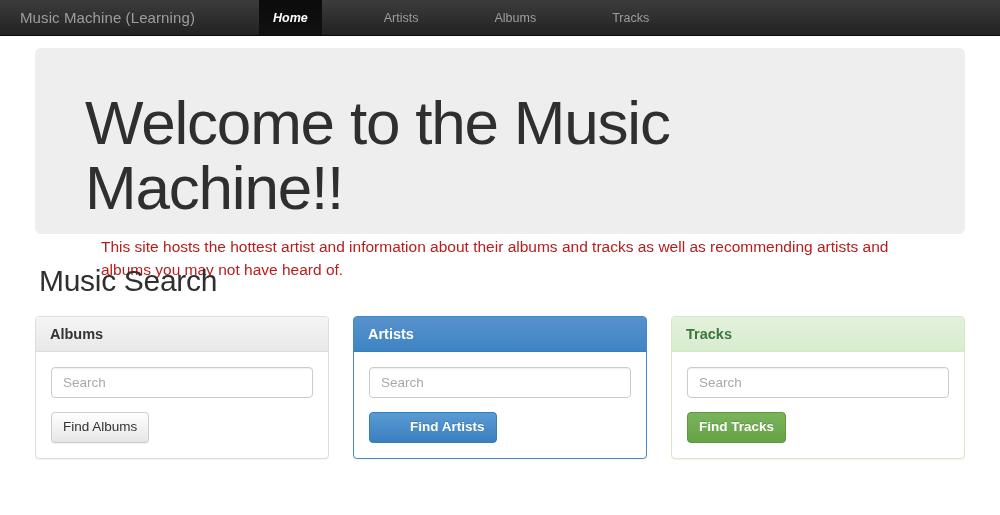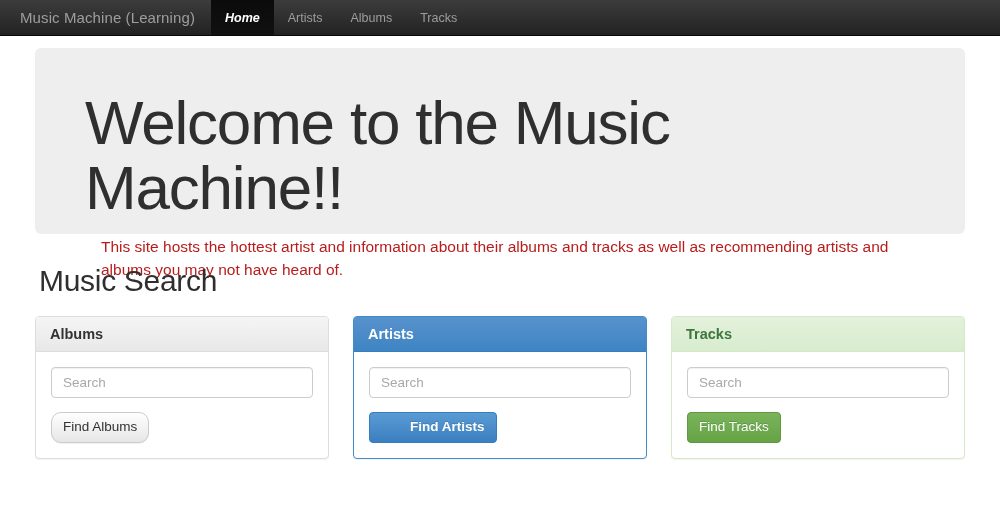--- a/index.html
+++ b/index.html
@@ -1,15 +1,15 @@
 <!DOCTYPE html>
 <html><head>
 <meta charset="utf-8">
 <style>
-  * { box-sizing: border-box; }
+  * { box-sizing: border-box; gap: 48px; }
   html, body {
     margin: 0; padding: 0;
     width: 1000px; height: 515px;
     background: #ffffff;
     font-family: "Liberation Sans", sans-serif;
     color: #333333;
     overflow: hidden;
   }
 
   
@@ -158,37 +158,36 @@
     border-radius: 4px;
     cursor: pointer;
     white-space: nowrap;
   }
   .btn-default {
     color: #333333;
     background: #f5f5f5;
     background-image: linear-gradient(to bottom, #ffffff 0%, #e6e6e6 100%);
     border-color: #cccccc;
     box-shadow: inset 0 1px 0 rgba(255,255,255,.15), 0 1px 1px rgba(0,0,0,.06);
-    border-radius: 10px;
   }
   .btn-primary {
     color: #ffffff;
     background: #428bca;
     background-image: linear-gradient(to bottom, #5a9bd4 0%, #3b7fc0 100%);
     border-color: #357ebd;
     font-weight: bold;
     text-shadow: 0 -1px 0 rgba(0,0,0,.15);
     padding-left: 40px;
   }
   .btn-success {
     color: #ffffff;
     background: #5cb85c;
     background-image: linear-gradient(to bottom, #79b45c 0%, #66a344 100%);
     border-color: #60983f;
-    font-weight: normal;
+    font-weight: bold;
     text-shadow: 0 -1px 0 rgba(0,0,0,.15);
   }
 </style>
 </head>
 <body>
 
 <div class="navbar">
   <div class="navbar-brand">Music Machine (Learning)</div>
   <div class="navbar-nav">
     <div class="nav-item active">Home</div>

